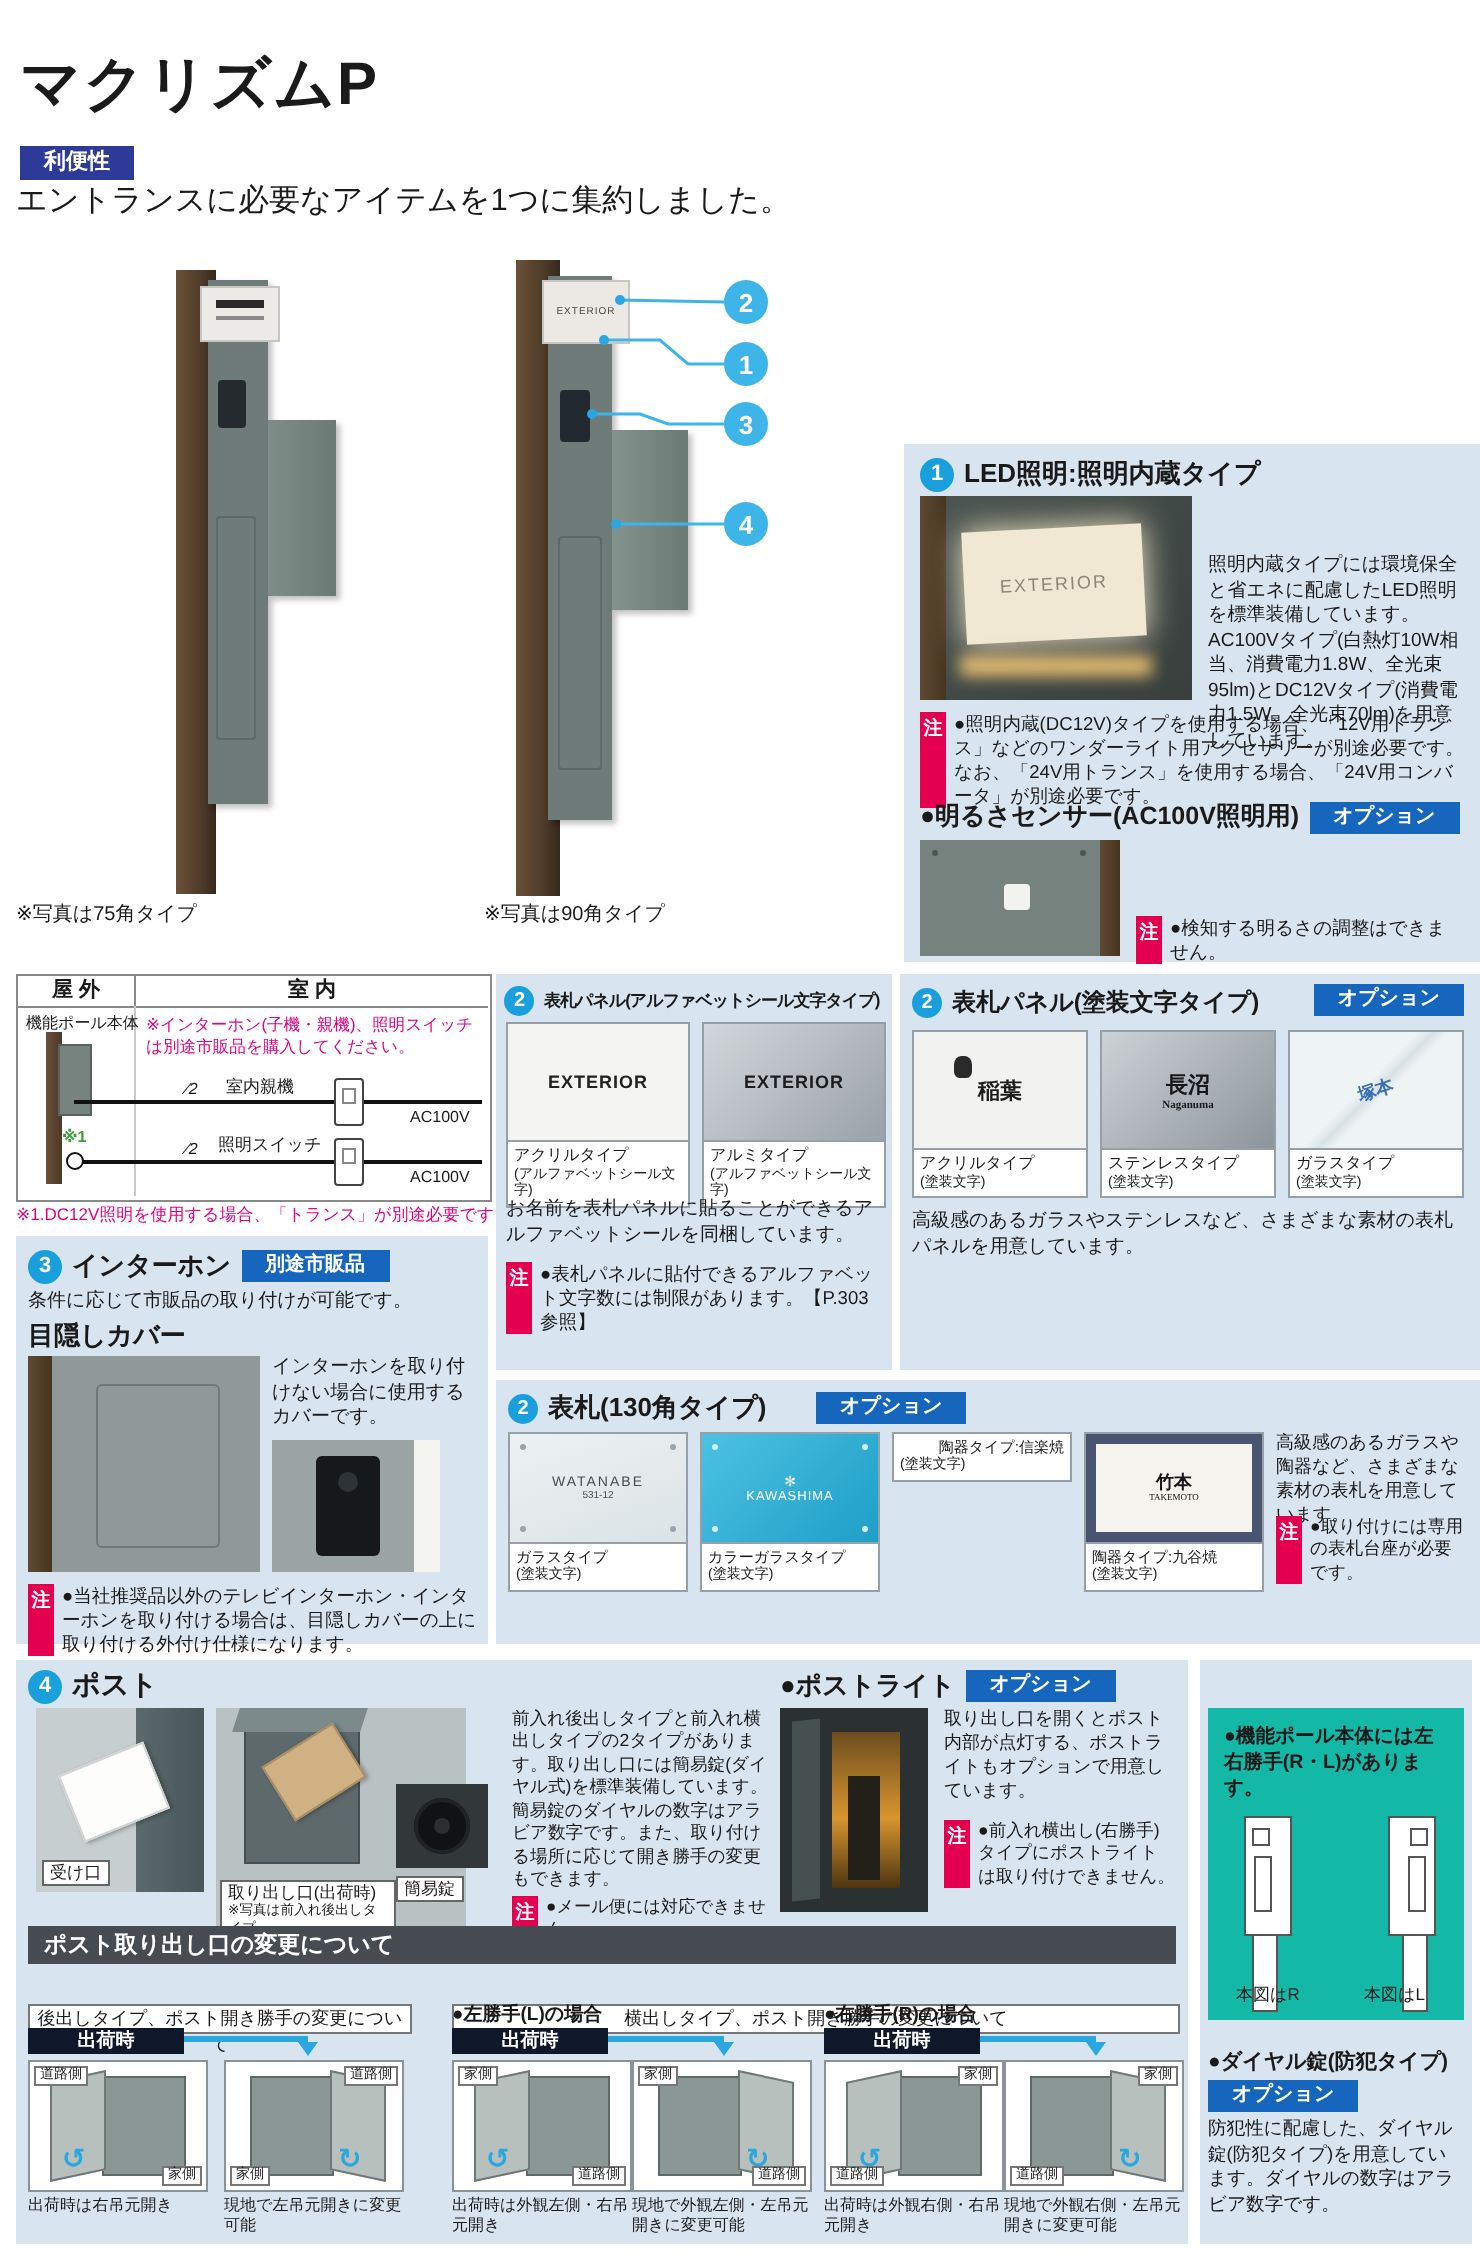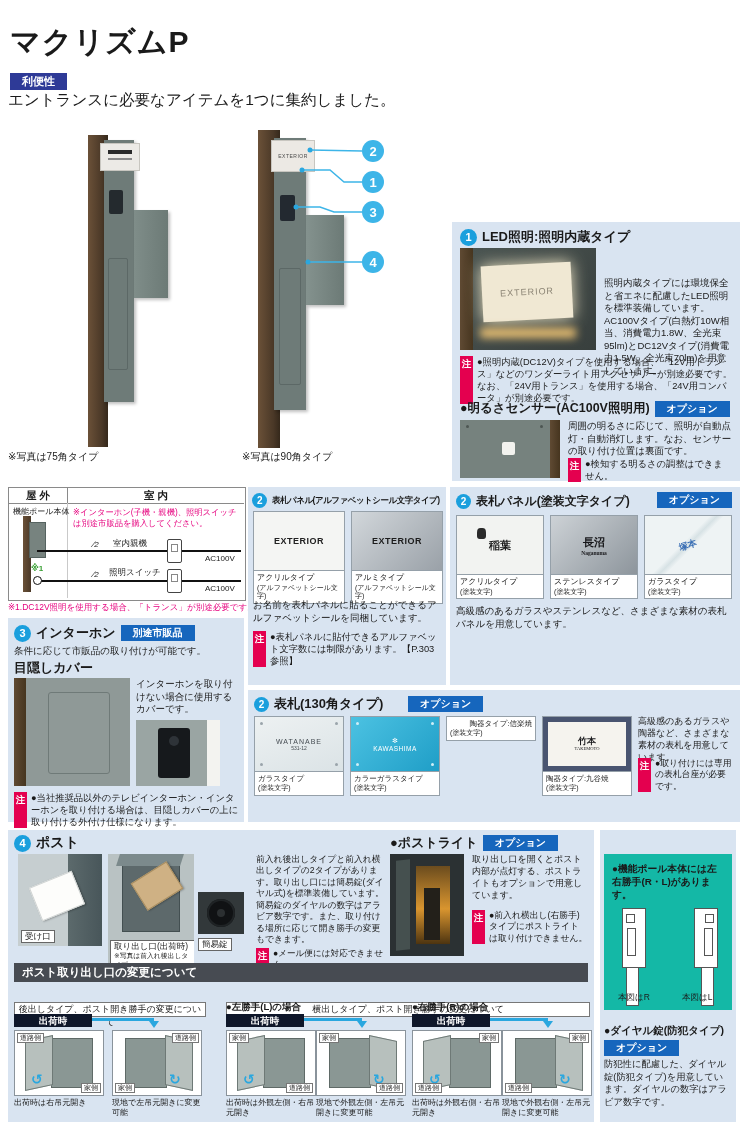--- a/index.html
+++ b/index.html
@@ -119,21 +119,20 @@
     <div class="sec-head abs" style="left:8px;top:178px;font-size:12.5px;">
       <span>●明るさセンサー(AC100V照明用)</span>
       <span class="badge">オプション</span>
     </div>
     <div class="abs" style="left:8px;top:198px;width:100px;height:58px;background:#76827e;overflow:hidden;">
       <div class="abs" style="right:0;top:0;width:10px;height:58px;background:linear-gradient(90deg,#5f4a33,#46351f);"></div>
       <div class="abs" style="left:42px;top:22px;width:13px;height:13px;background:#f2f2ee;border-radius:2px;"></div>
       <div class="abs" style="left:6px;top:5px;width:3px;height:3px;background:#4d5653;border-radius:50%;"></div>
       <div class="abs" style="left:80px;top:5px;width:3px;height:3px;background:#4d5653;border-radius:50%;"></div>
     </div>
-    <div class="abs txt" style="left:116px;top:198px;width:164px;">周囲の明るさに応じて、照明が自動点灯・自動消灯します。なお、センサーの取り付け位置は裏面です。</div>
     <div class="note abs" style="left:116px;top:236px;width:164px;">
       <span class="note-tab">注</span>
       <span class="note-text">●検知する明るさの調整はできません。</span>
     </div>
   </div>
 
   <div class="abs" style="left:8px;top:487px;width:236px;height:112px;background:#fff;border:1px solid #8a8a8a;">
     <div class="abs b" style="left:0;top:0;width:58px;height:15px;font-size:10.5px;text-align:center;line-height:15px;border-bottom:1px solid #8a8a8a;">屋 外</div>
     <div class="abs b" style="left:58px;top:0;width:176px;height:15px;font-size:10.5px;text-align:center;line-height:15px;border-left:1px solid #8a8a8a;border-bottom:1px solid #8a8a8a;">室 内</div>
     <div class="abs" style="left:58px;top:15px;width:1px;height:95px;background:#c9c9c9;"></div>
@@ -298,21 +297,21 @@
       <span class="num">4</span>
       <span>ポスト</span>
     </div>
 
     <div class="abs" style="left:10px;top:24px;width:84px;height:92px;background:#c6ced0;overflow:hidden;">
       <div class="abs" style="right:0;top:0;width:34px;height:92px;background:linear-gradient(90deg,#5c6a6c,#48565a);"></div>
       <div class="abs" style="left:16px;top:24px;width:44px;height:34px;background:#fdfdfb;border:1px solid #cfd3d2;transform:rotate(-22deg);box-shadow:1px 1px 2px rgba(0,0,0,.3);"></div>
       <div class="cap-box" style="left:3px;bottom:3px;">受け口</div>
     </div>
 
-    <div class="abs" style="left:100px;top:24px;width:86px;height:118px;background:#b9c2c3;overflow:hidden;">
+    <div class="abs" style="left:100px;top:24px;width:86px;height:118px;background:#b9c2c3;overflow:hidden;padding-left:39px;">
       <div class="abs" style="left:14px;top:6px;width:56px;height:70px;background:#5d696b;border:1px solid #434f51;"></div>
       <div class="abs" style="left:10px;top:0px;width:64px;height:12px;background:#7c8a8c;transform:skewX(-18deg);"></div>
       <div class="abs" style="left:28px;top:16px;width:40px;height:30px;background:#cfb184;border:1px solid #a8placeholder;border:1px solid #a88e61;transform:rotate(-32deg);box-shadow:1px 1px 2px rgba(0,0,0,.3);"></div>
       <div class="cap-box" style="left:2px;bottom:2px;width:80px;">
         <div style="font-size:8.5px;">取り出し口(出荷時)</div>
         <div style="font-size:6.8px;">※写真は前入れ後出しタイプ</div>
       </div>
     </div>
 
     <div class="abs" style="left:190px;top:62px;width:46px;height:42px;background:#32383a;overflow:hidden;">

